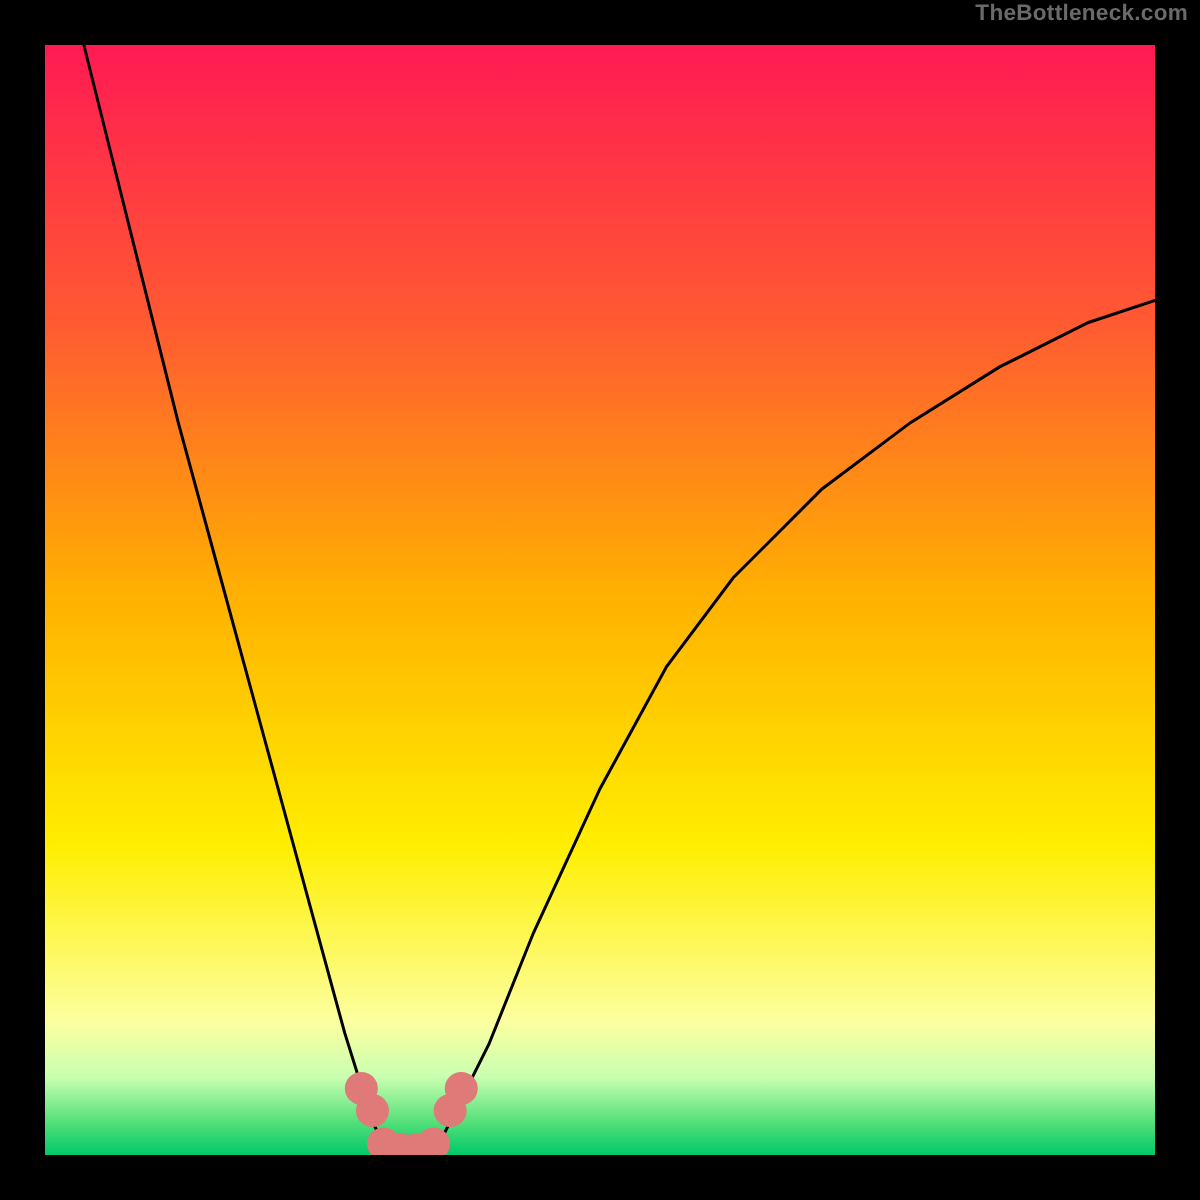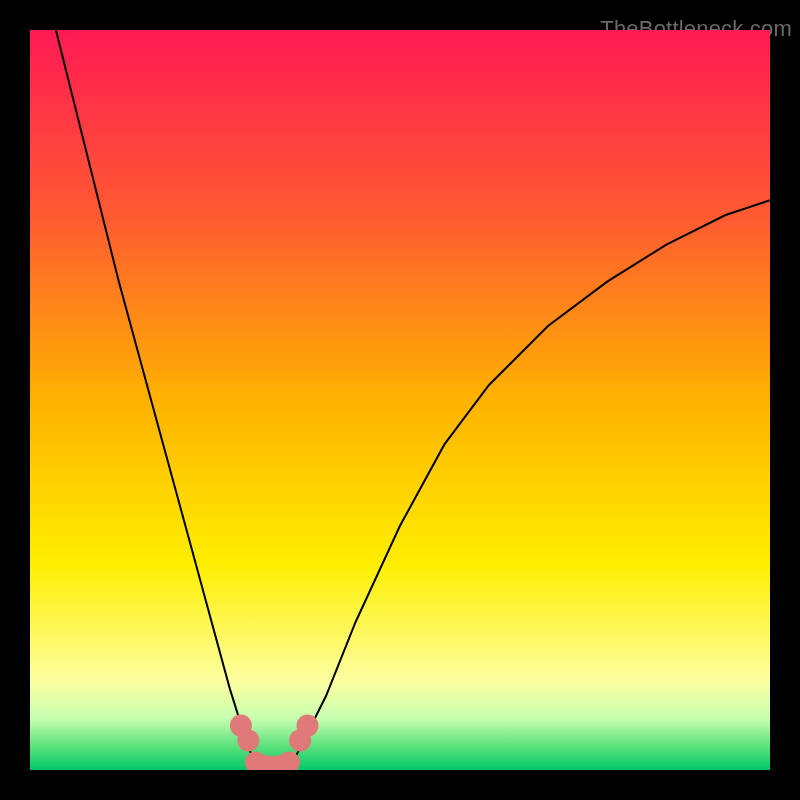--- a/index.html
+++ b/index.html
@@ -21,26 +21,26 @@
   }
   .plot {
     position: absolute;
     left: 0;
     top: 0;
     width: 740px;
     height: 740px;
   }
   .watermark {
     position: absolute;
-    top: 16px;
+    top: 0;
     right: 8px;
     color: #6a6a6a;
-    font-size: 22px;
+    font-size: 15px;
     letter-spacing: 0.2px;
-    font-weight: 400;
+    font-weight: 700;
   }
 </style>
 </head>
 <body>
 
 <div class="watermark">TheBottleneck.com</div>
 
 <div class="frame">
   <svg class="plot" viewBox="0 0 740 740" preserveAspectRatio="none">
     <defs>

